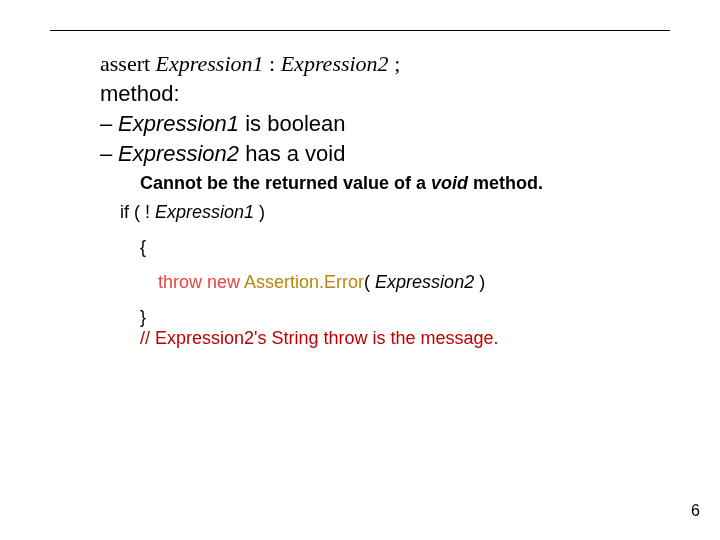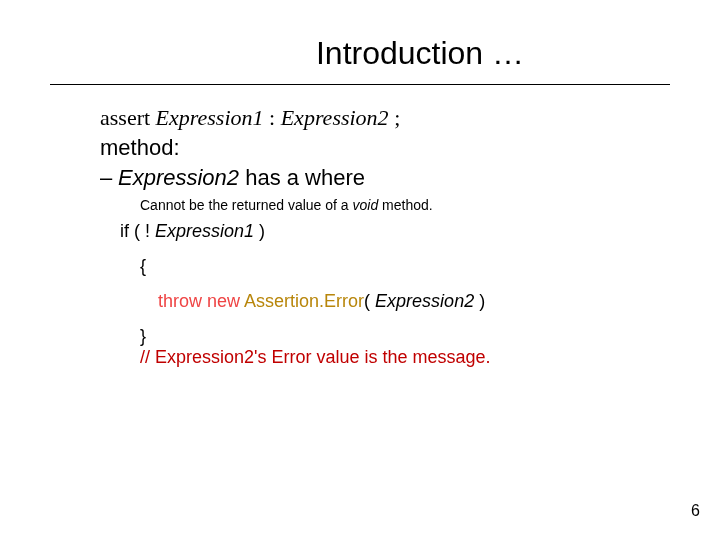--- a/index.html
+++ b/index.html
@@ -53,24 +53,25 @@
     margin-bottom: 4px;
   }
   .bullet .dash {
     display: inline-block;
     width: 18px;
   }
   .italic {
     font-style: italic;
   }
   .sub {
-    font-size: 14px;
+    font-size: 18px;
     margin-left: 40px;
     margin-top: 6px;
     margin-bottom: 8px;
+    font-weight: bold;
   }
   .meaning {
     font-size: 22px;
     margin-top: 4px;
     margin-bottom: 10px;
   }
   .ifexpr {
     font-size: 18px;
     margin-left: 20px;
     margin-bottom: 14px;
@@ -106,52 +107,54 @@
     bottom: 20px;
     font-size: 16px;
     color: #000000;
   }
 </style>
 </head>
 <body>
 
 <div class="slide">
 
-  <div class="title">Introduction …</div>
   <hr class="rule">
 
   <div class="content">
 
     <div class="line-assert">
       <span>assert</span>
       <span> </span><span class="italic">Expression1</span><span> : </span><span class="italic">Expression2</span><span> ;</span>
     </div>
 
     <div class="where">method:</div>
 
+    <div class="bullet">
+      <span class="dash">–  </span><span class="italic">Expression1</span><span> is boolean</span>
+    </div>
 
     <div class="bullet">
-      <span class="dash">–  </span><span class="italic">Expression2</span><span> has a where</span>
+      <span class="dash">–  </span><span class="italic">Expression2</span><span> has a void</span>
     </div>
 
     <div class="sub">
       <span>Cannot be the returned value of  a </span><span class="italic">void</span><span> method.</span>
     </div>
 
 
     <div class="ifexpr">
       <span>if ( ! </span><span class="italic">Expression1</span><span> )</span>
     </div>
 
     <div class="brace">{</div>
 
     <div class="throwline">
       <span class="red">throw new </span><span class="link">Assertion.Error</span><span>( </span><span class="italic">Expression2</span><span> )</span>
     </div>
 
     <div class="closebrace">}</div>
-    <div class="comment">// Expression2's Error value is the message.</div>
+    <div class="comment">// Expression2's String throw is the message.</div>
 
   </div>
 
   <div class="pagenum">6</div>
 
 </div>
 
 </body></html>

